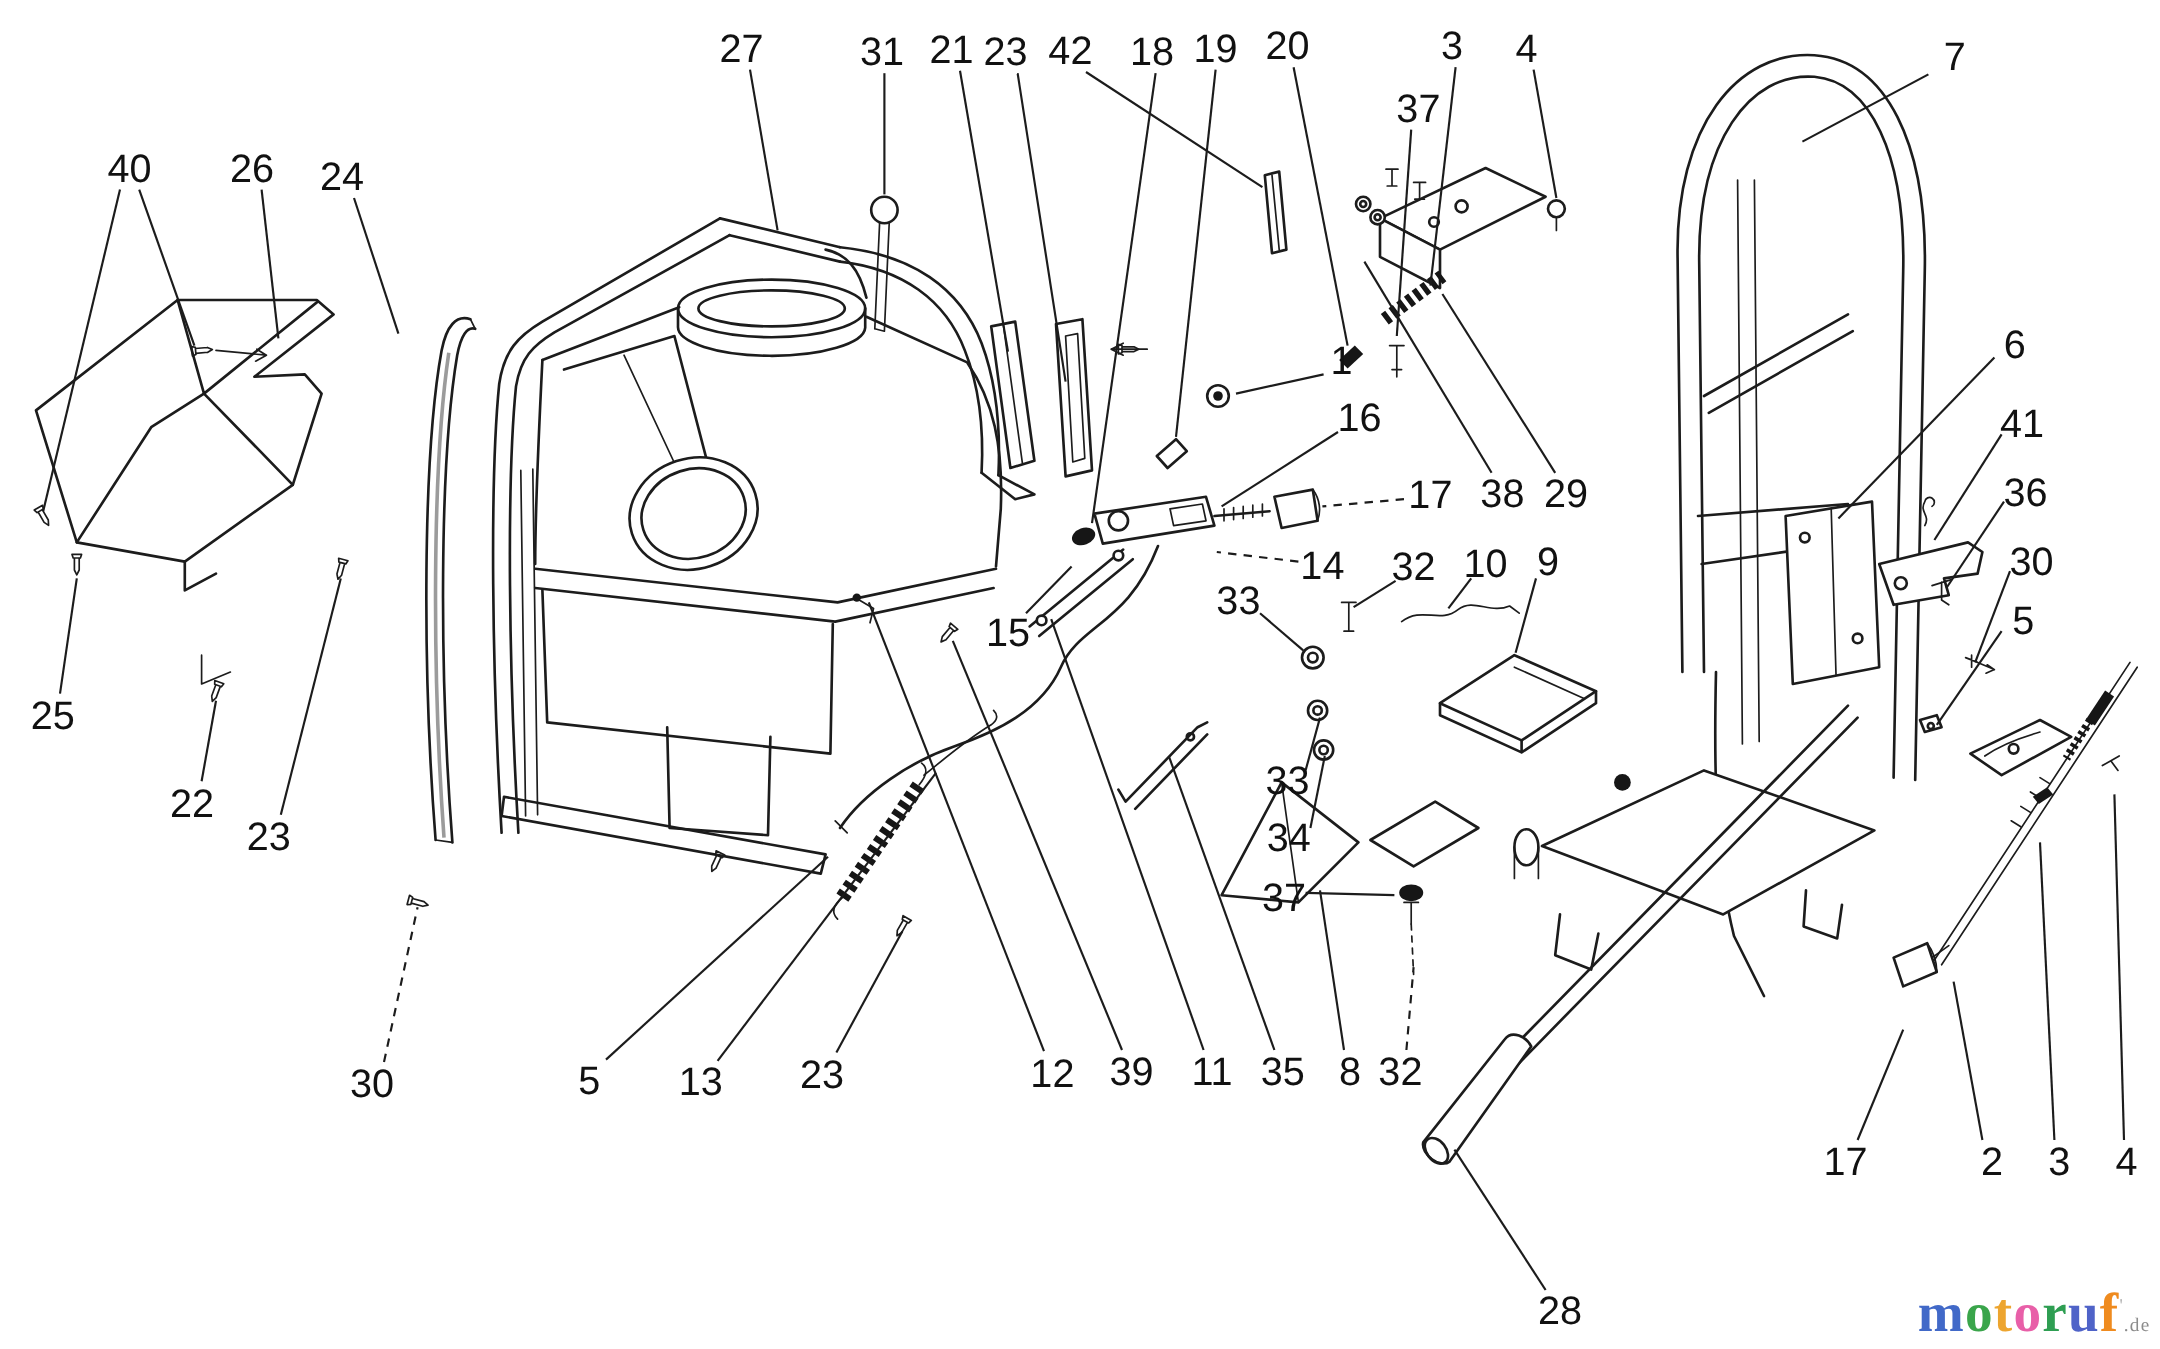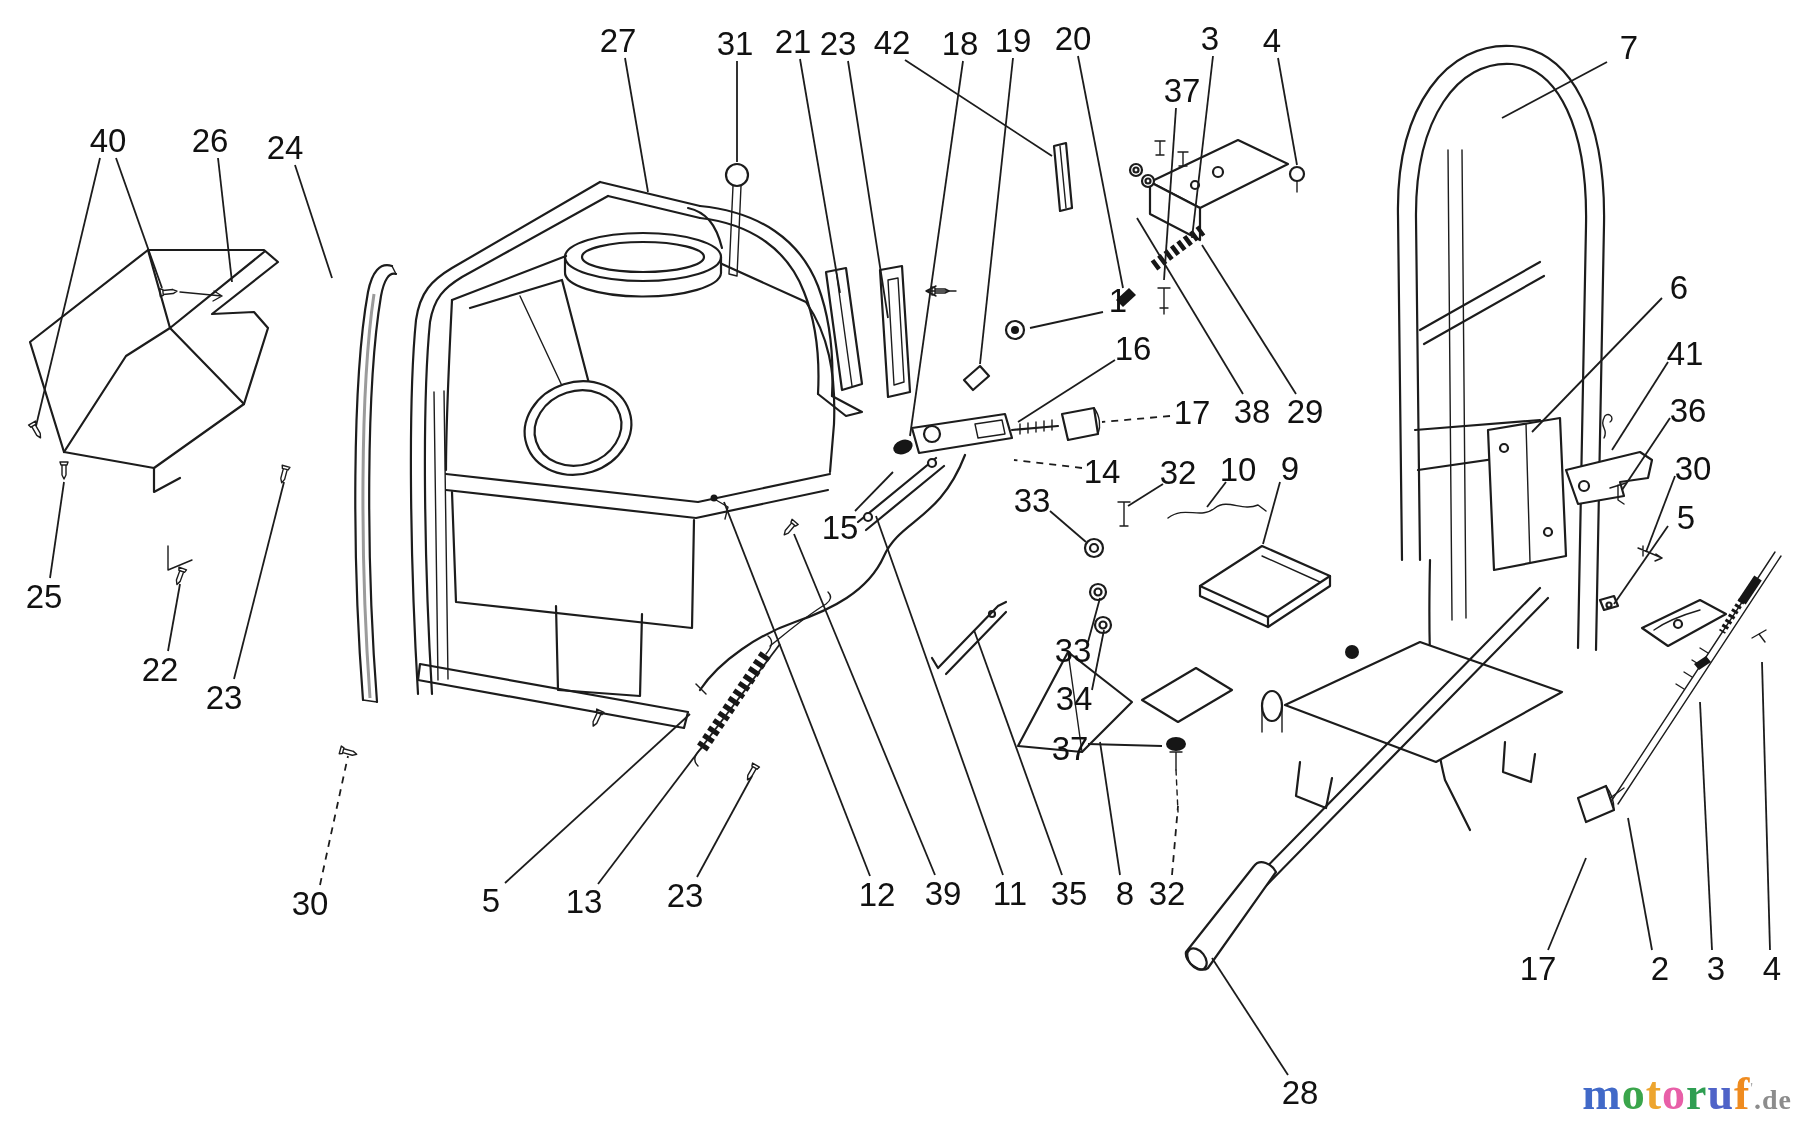--- a/index.html
+++ b/index.html
@@ -9,21 +9,21 @@
   svg{position:absolute;left:0;top:0;}
   .ln{fill:none;stroke:#1c1c1c;stroke-width:2.2;stroke-linecap:round;stroke-linejoin:round;}
   .thin{stroke-width:1.4;}
   .wfill{fill:#ffffff;}
   .blk{fill:#161616;stroke:none;}
   .gray{stroke:#9b9b9b;stroke-width:3;fill:none;}
   .leader{fill:none;stroke:#1c1c1c;stroke-width:1.8;}
   .callout-num{font-family:"Liberation Sans",sans-serif;font-size:33px;fill:#111;}
   .watermark{position:absolute;right:8px;bottom:4px;font-family:"Liberation Serif",serif;
              font-weight:700;font-size:46px;letter-spacing:1px;white-space:nowrap;}
-  .watermark .suffix{font-size:28px;font-weight:700;text-align:right;}
+  .watermark .suffix{font-size:16px;font-weight:400;text-align:right;}
   .watermark .mark{font-size:15px;vertical-align:super;font-weight:400;}
 </style>
 </head>
 <body>
 
 <div class="stage">
   <svg viewBox="0 0 1800 1124" width="1800" height="1124">
 
     <g>
       <path class="ln wfill" d="M30,342 L148,250 L264,250 L278,262 L212,314 L254,312 L268,328 L244,404 L154,468 L64,452 Z"></path>

